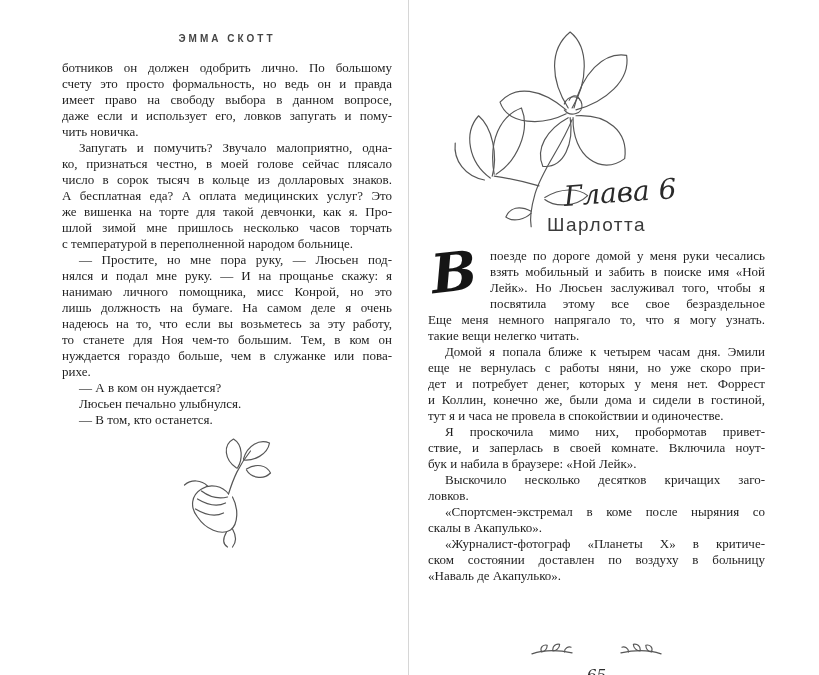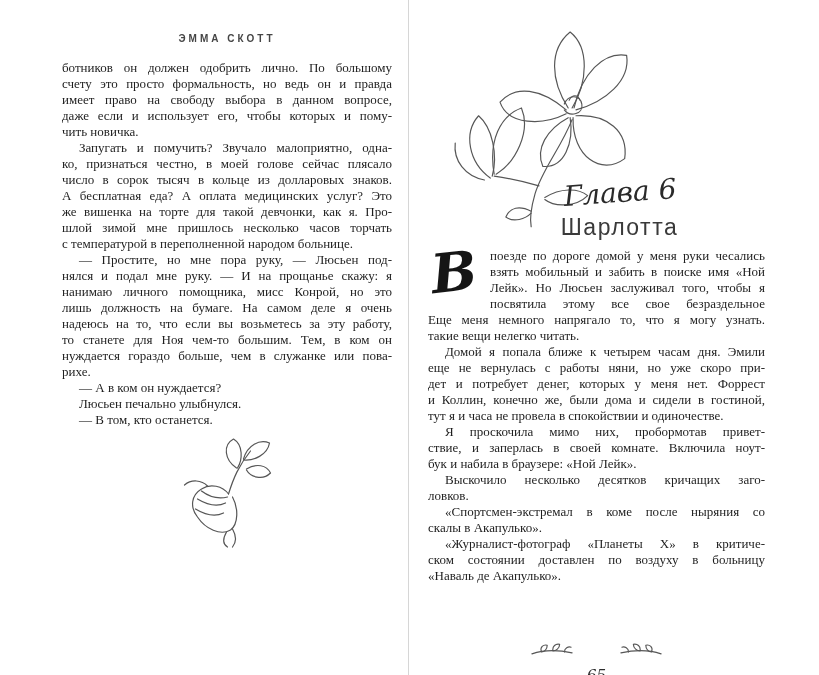--- a/index.html
+++ b/index.html
@@ -33,23 +33,23 @@
     font-size:54px;line-height:46px;color:#151515;transform:rotate(-6deg);
     text-align:center;
   }
 
   .chapter-title{
     position:absolute;top:176px;left:150px;width:120px;text-align:center;
     font-family:"DejaVu Serif", serif;font-style:italic;font-size:28px;
     color:#2a2a2a;transform:rotate(-4deg);
   }
   .chapter-subtitle{
-    position:absolute;top:214px;left:137px;width:145px;text-align:center;
+    position:absolute;top:214px;left:137px;width:145px;text-align:left;
     font-family:"Liberation Sans", sans-serif;font-weight:normal;
-    font-size:23px;letter-spacing:1.5px;color:#3a3a3a;
+    font-size:19px;letter-spacing:1.5px;color:#3a3a3a;
   }
 
   .flower-art{position:absolute;top:18px;left:16px;width:224px;height:214px;}
   .hand-art{position:absolute;top:436px;left:178px;width:100px;height:112px;}
 
   .rp-footer{
     position:absolute;top:618px;left:18px;width:337px;
     display:flex;align-items:center;justify-content:center;gap:13px;
   }
   .page-num{
@@ -63,21 +63,21 @@
 </head>
 <body>
 
 <div class="page page-left">
   <div class="author-header">ЭММА СКОТТ</div>
 
   <div class="body-col lp-body">
       <div class="jline">ботников он должен одобрить лично. По большому</div>
       <div class="jline">счету это просто формальность, но ведь он и правда</div>
       <div class="jline">имеет право на свободу выбора в данном вопросе,</div>
-      <div class="jline">даже если и использует его, чтобы которых и пому-</div>
+      <div class="jline">даже если и использует его, ловков запугать и пому-</div>
       <div class="jline lastline">чить новичка.</div>
       <div class="jline indent">Запугать и помучить? Звучало малоприятно, одна-</div>
       <div class="jline">ко, признаться честно, в моей голове сейчас плясало</div>
       <div class="jline">число в сорок тысяч в кольце из долларовых знаков.</div>
       <div class="jline">А бесплатная еда? А оплата медицинских услуг? Это</div>
       <div class="jline">же вишенка на торте для такой девчонки, как я. Про-</div>
       <div class="jline">шлой зимой мне пришлось несколько часов торчать</div>
       <div class="jline lastline">с температурой в переполненной народом больнице.</div>
       <div class="jline indent">— Простите, но мне пора руку, — Люсьен под-</div>
       <div class="jline">нялся и подал мне руку. — И на прощанье скажу: я</div>

